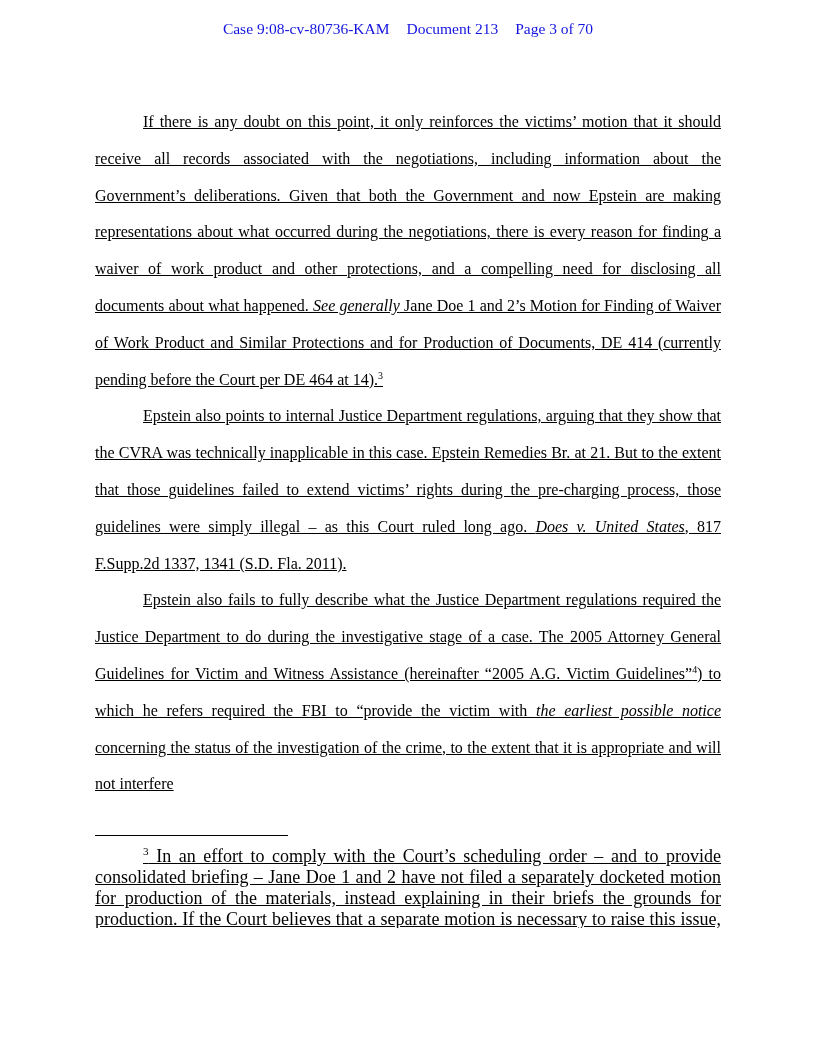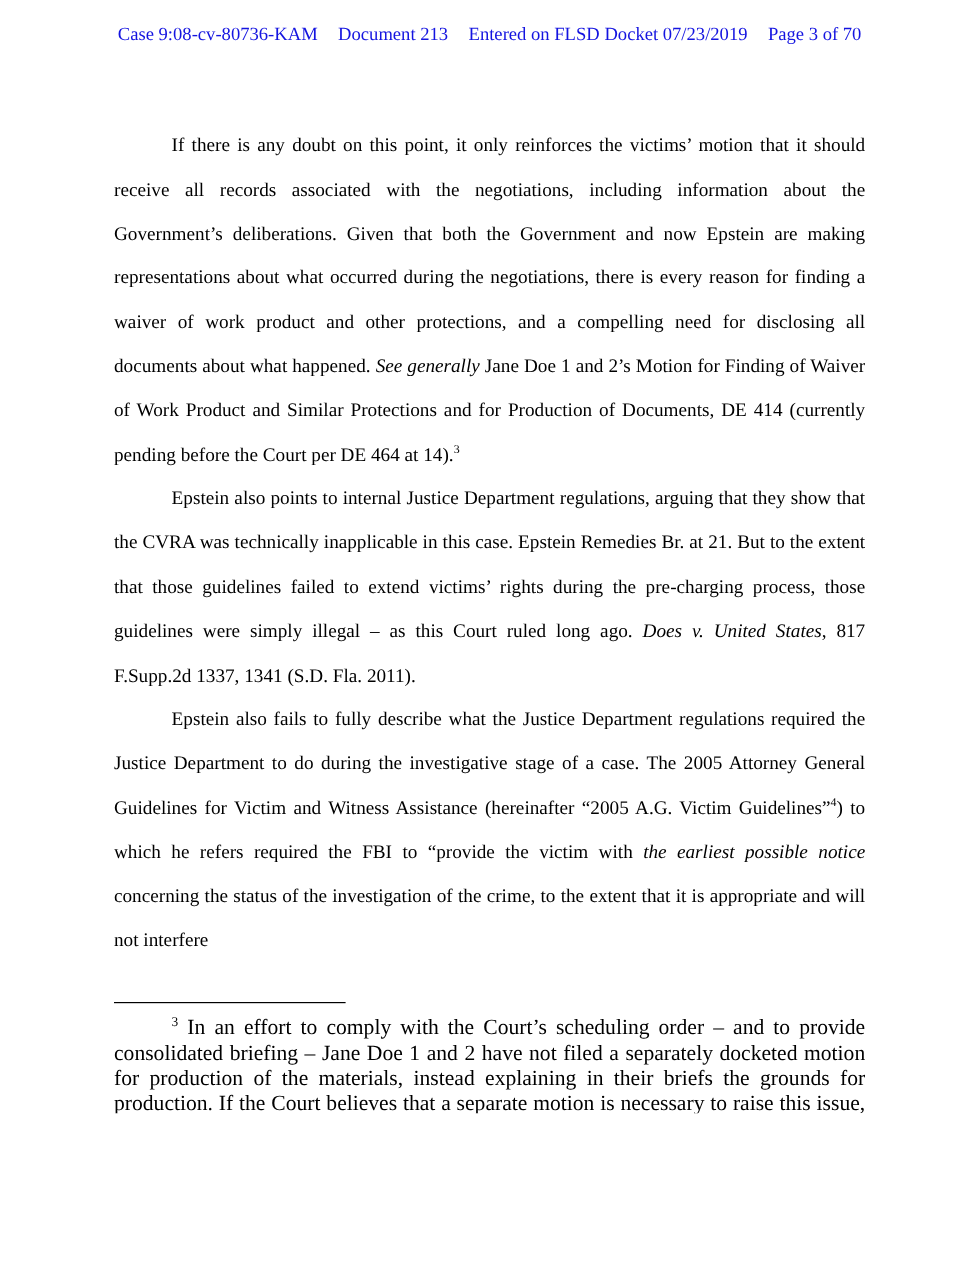--- a/index.html
+++ b/index.html
@@ -18,20 +18,21 @@
     padding-top: 20px;
     display: flex;
     justify-content: center;
     gap: 17px;
     font-size: 15.5px;
     white-space: nowrap;
   }
   .content {
     padding: 0 95px;
     margin-top: 66px;
+    text-decoration: underline;
   }
   .para {
     font-size: 16px;
     line-height: 2.3;
     text-align: justify;
     text-indent: 48px;
   }
   .italic { font-style: italic; }
   sup {
     font-size: 0.62em;
@@ -58,21 +59,20 @@
   }
 </style>
 </head>
 <body>
 
 <div class="page">
 
   <div class="docket-header" style="color: rgb(20, 20, 224);">
     <span>Case 9:08-cv-80736-KAM</span>
     <span>Document 213</span>
-    <span>Entered on FLSD Docket 07/23/2019</span>
     <span>Page 3 of 70</span>
   </div>
 
   <div class="content">
 
     <p class="para"><span>If there is any doubt on this point, it only reinforces the victims’ motion that it should receive all records associated with the negotiations, including information about the Government’s deliberations.  Given that both the Government and now Epstein are making representations about what occurred during the negotiations, there is every reason for finding a waiver of work product and other protections, and a compelling need for disclosing all documents about what happened. </span><span class="italic">See generally</span><span> Jane Doe 1 and 2’s Motion for Finding of Waiver of Work Product and Similar Protections and for Production of Documents, DE 414 (currently pending before the Court per DE 464 at 14).</span><sup>3</sup></p>
 
     <p class="para"><span>Epstein also points to internal Justice Department regulations, arguing that they show that the CVRA was technically inapplicable in this case.  Epstein Remedies Br. at 21.  But to the extent that those guidelines failed to extend victims’ rights during the pre-charging process, those guidelines were simply illegal – as this Court ruled long ago. </span><span class="italic">Does v. United States</span><span>, 817 F.Supp.2d 1337, 1341 (S.D. Fla. 2011).</span></p>
 
     <p class="para"><span>Epstein also fails to fully describe what the Justice Department regulations required the Justice Department to do during the investigative stage of a case.  The 2005 Attorney General Guidelines for Victim and Witness Assistance (hereinafter “2005 A.G. Victim Guidelines”</span><sup>4</sup><span>) to which he refers required the FBI to “provide the victim with </span><span class="italic">the earliest possible notice</span><span> concerning the status of the investigation of the crime, to the extent that it is appropriate and will not interfere</span></p>

